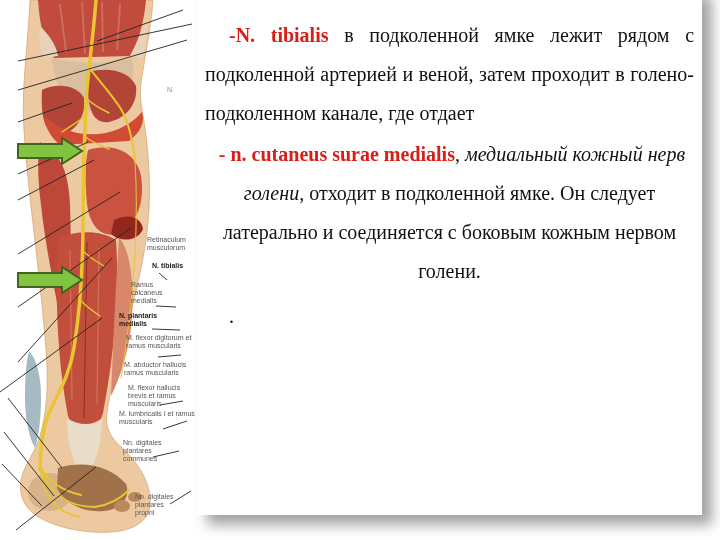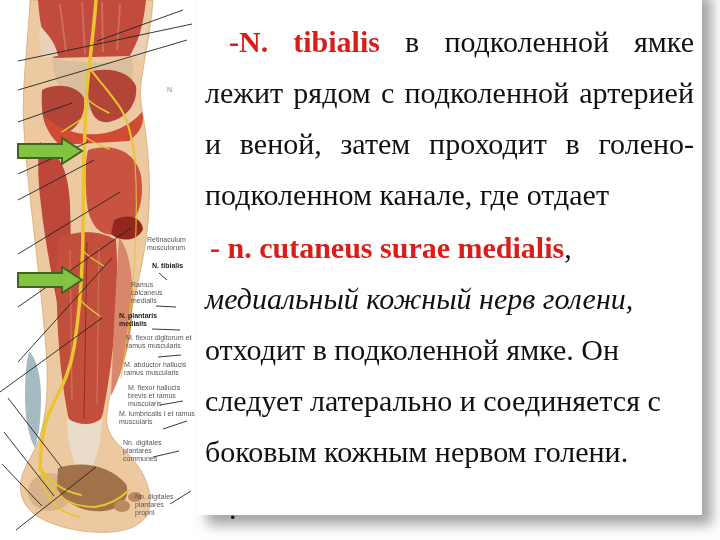--- a/index.html
+++ b/index.html
@@ -34,26 +34,26 @@
   
   .panel{
     position:absolute;left:197px;top:-14px;width:505px;height:529px;
     background:#ffffff;z-index:3;
     box-shadow:10px 10px 12px rgba(90,90,90,0.55);
     box-sizing:border-box;
     padding:30px 8px 0 8px;
   }
   .para{
     margin:0 0 2px 0;
-    font-size:30px;line-height:51px;color:#111;
+    font-size:20px;line-height:39px;color:#111;
     letter-spacing:0px;
   }
   .para.p0{text-align:justify;text-indent:24px;}
   .para.p1{text-align:justify;text-indent:18px;}
-  .para.p2{text-align:left;text-indent:5px;}
+  .para.p2{text-align:center;text-indent:5px;}
   .para.p3{text-align:left;text-indent:24px;margin-top:6px;}
   .seg-latin-term{color:var(--accent,#d91e18);font-weight:bold;}
   .seg-plain{color:#111;}
   .seg-italic-translation{color:#111;font-style:italic;}
 </style>
 </head>
 <body>
 
 <div class="slide">
 

